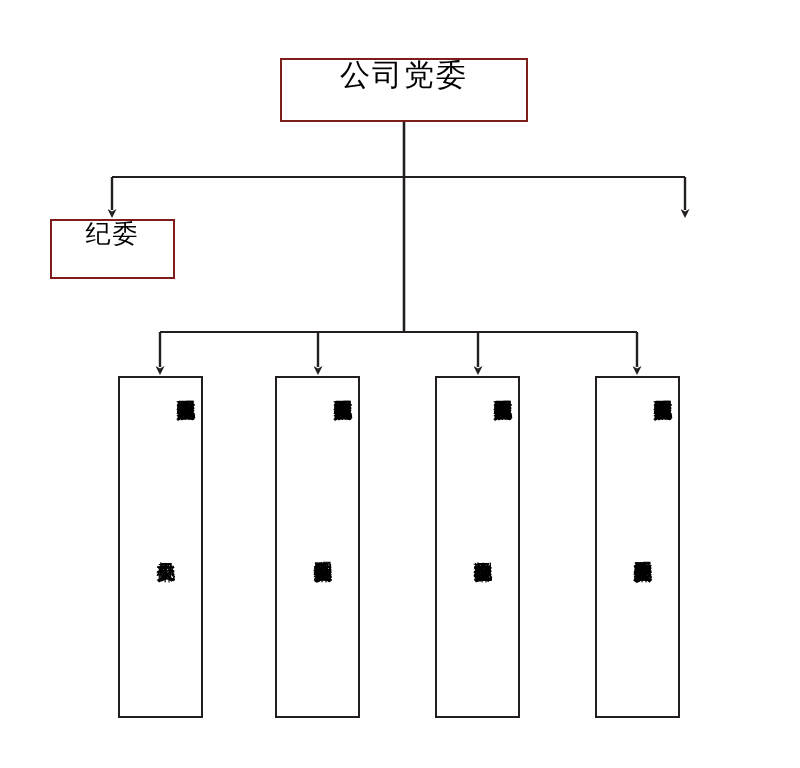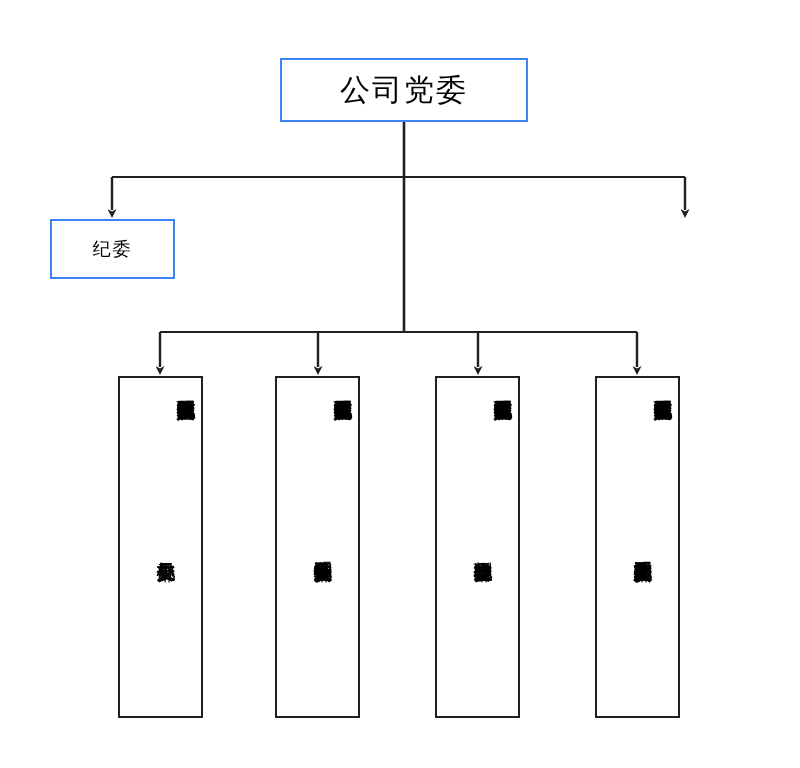--- a/index.html
+++ b/index.html
@@ -22,24 +22,24 @@
     position: absolute;
     left: 0;
     top: 0;
     width: 800px;
     height: 768px;
   }
   
   .node-box {
     position: absolute;
     box-sizing: border-box;
-    border: 2px solid #3b82f6;
+    border: 2px solid #7f1d1d;
     background: #ffffff;
     display: flex;
-    align-items: center;
+    align-items: flex-start;
     justify-content: center;
   }
   .node-top {
     left: 280px;
     top: 58px;
     width: 248px;
     height: 64px;
   }
   .node-mid-left {
     left: 50px;
@@ -54,21 +54,21 @@
     height: 60px;
   }
   .node-label {
     font-size: 30px;
     line-height: 1;
     color: #000000;
     letter-spacing: 2px;
     white-space: nowrap;
   }
   .node-label-mid {
-    font-size: 18px;
+    font-size: 25px;
     letter-spacing: 2px;
   }
   
   .node-leaf {
     position: absolute;
     top: 376px;
     width: 85px;
     height: 342px;
     box-sizing: border-box;
     border: 2px solid #231f20;

